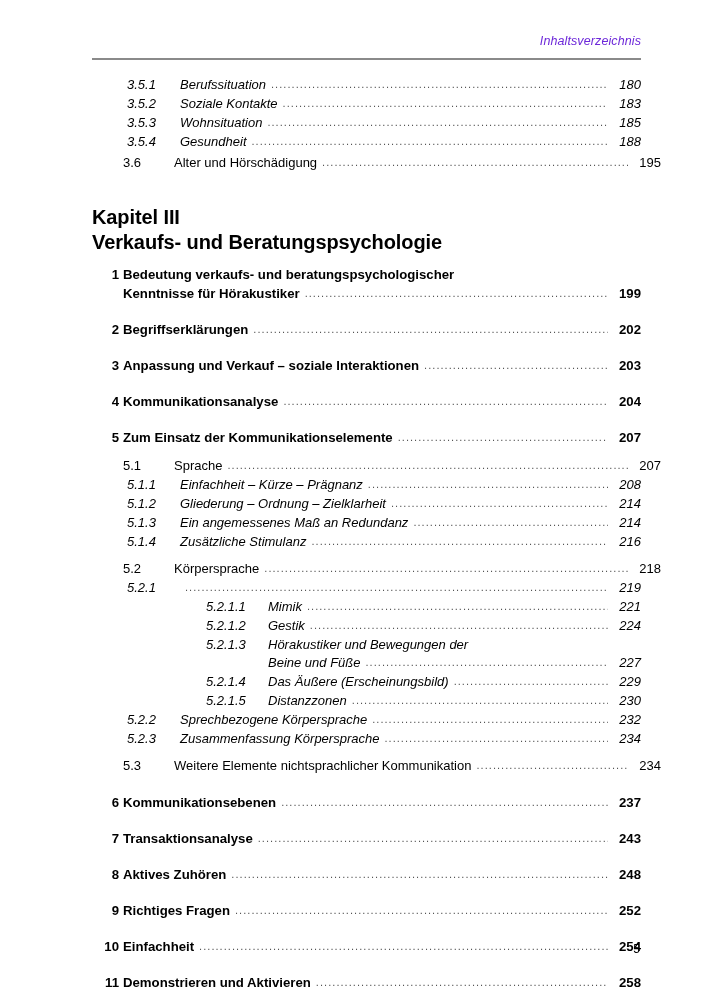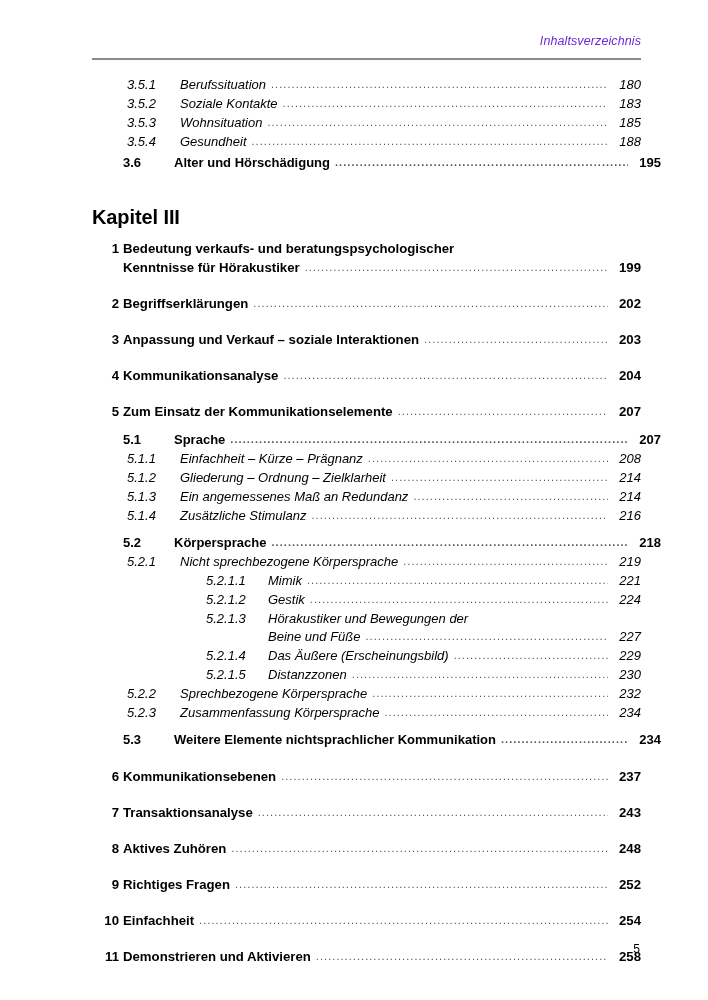--- a/index.html
+++ b/index.html
@@ -103,21 +103,21 @@
   .pg.empty { visibility: hidden; }
 
   
   
   .lv1 { font-size: 13.2px; font-weight: bold; margin-top: 17px; }
   .lv1 .num { width: 27px; text-align: right; padding-right: 4px; }
   .lv1 .line { min-height: 19px; }
   .lv1 .leader { font-weight: normal; }
 
   
-  .lv2 { font-size: 13px; font-weight: bold; margin-top: 9px; justify-content: space-between; }
+  .lv2 { font-size: 13px; font-weight: normal; margin-top: 9px; justify-content: space-between; }
   .lv2 .num { width: 31px; margin-left: 31px; }
   .lv2 .line { min-height: 18px; margin-left: 20px; }
 
   
   .lv3 { font-size: 13px; font-style: italic; margin-top: 1px; }
   .lv3 .num { width: 53px; margin-left: 35px; }
   .lv3 .line { min-height: 18px; }
   .lv3 .leader { font-style: normal; }
 
   
@@ -205,20 +205,21 @@
         <div class="line">
           <span class="title">Alter und Hörschädigung</span>
           <span class="leader">........................................................................................................................................................</span>
           <span class="pg">195</span>
         </div>
       </div>
     </div>
 
     <div class="chapter">
       <div>Kapitel III</div>
+      <div>Verkaufs- und Beratungspsychologie</div>
     </div>
 
     <div class="entry lv1" style="margin-top:12px">
       <div class="num">1</div>
       <div class="body-col">
         <div class="line">
           <span class="title">Bedeutung verkaufs- und beratungspsychologischer</span>
           <span class="leader blank">........................................................................................................................................................</span>
           <span class="pg empty"></span>
         </div>
@@ -337,21 +338,20 @@
           <span class="leader">........................................................................................................................................................</span>
           <span class="pg">218</span>
         </div>
       </div>
     </div>
 
     <div class="entry lv3">
       <div class="num">5.2.1</div>
       <div class="body-col">
         <div class="line">
-          <span class="title">Nicht sprechbezogene Körpersprache</span>
           <span class="leader">........................................................................................................................................................</span>
           <span class="pg">219</span>
         </div>
       </div>
     </div>
 
     <div class="entry lv4">
       <div class="num">5.2.1.1</div>
       <div class="body-col">
         <div class="line">

